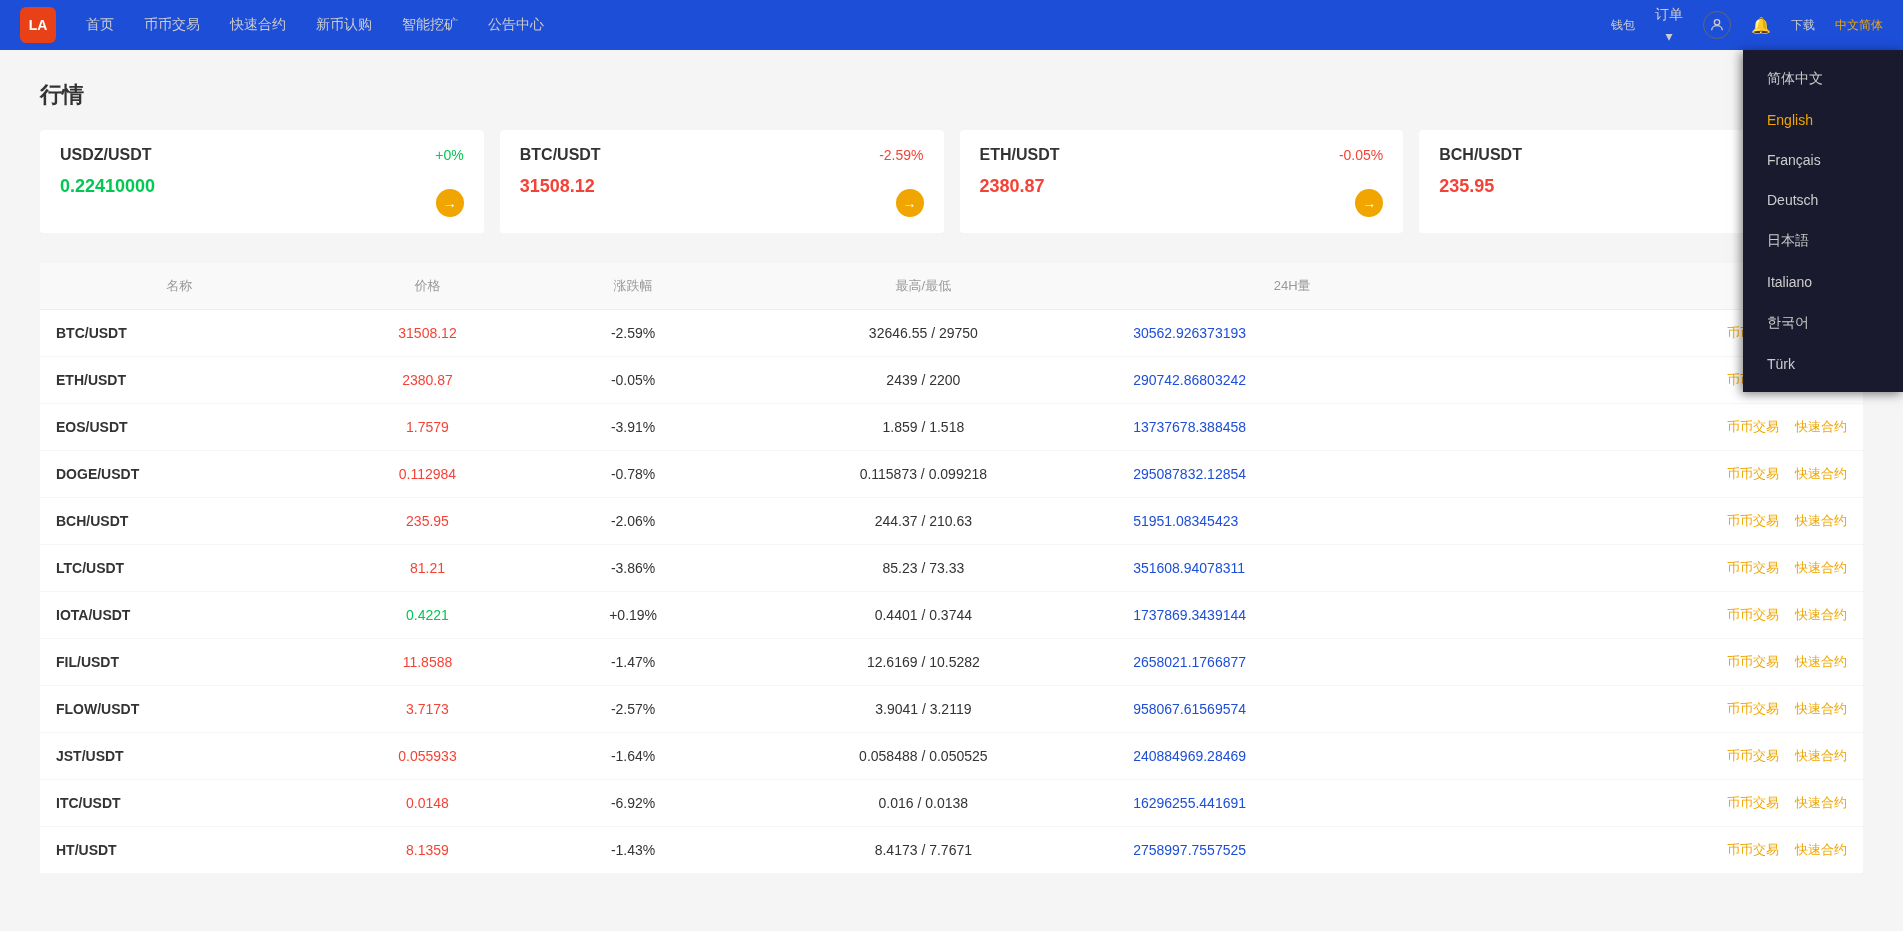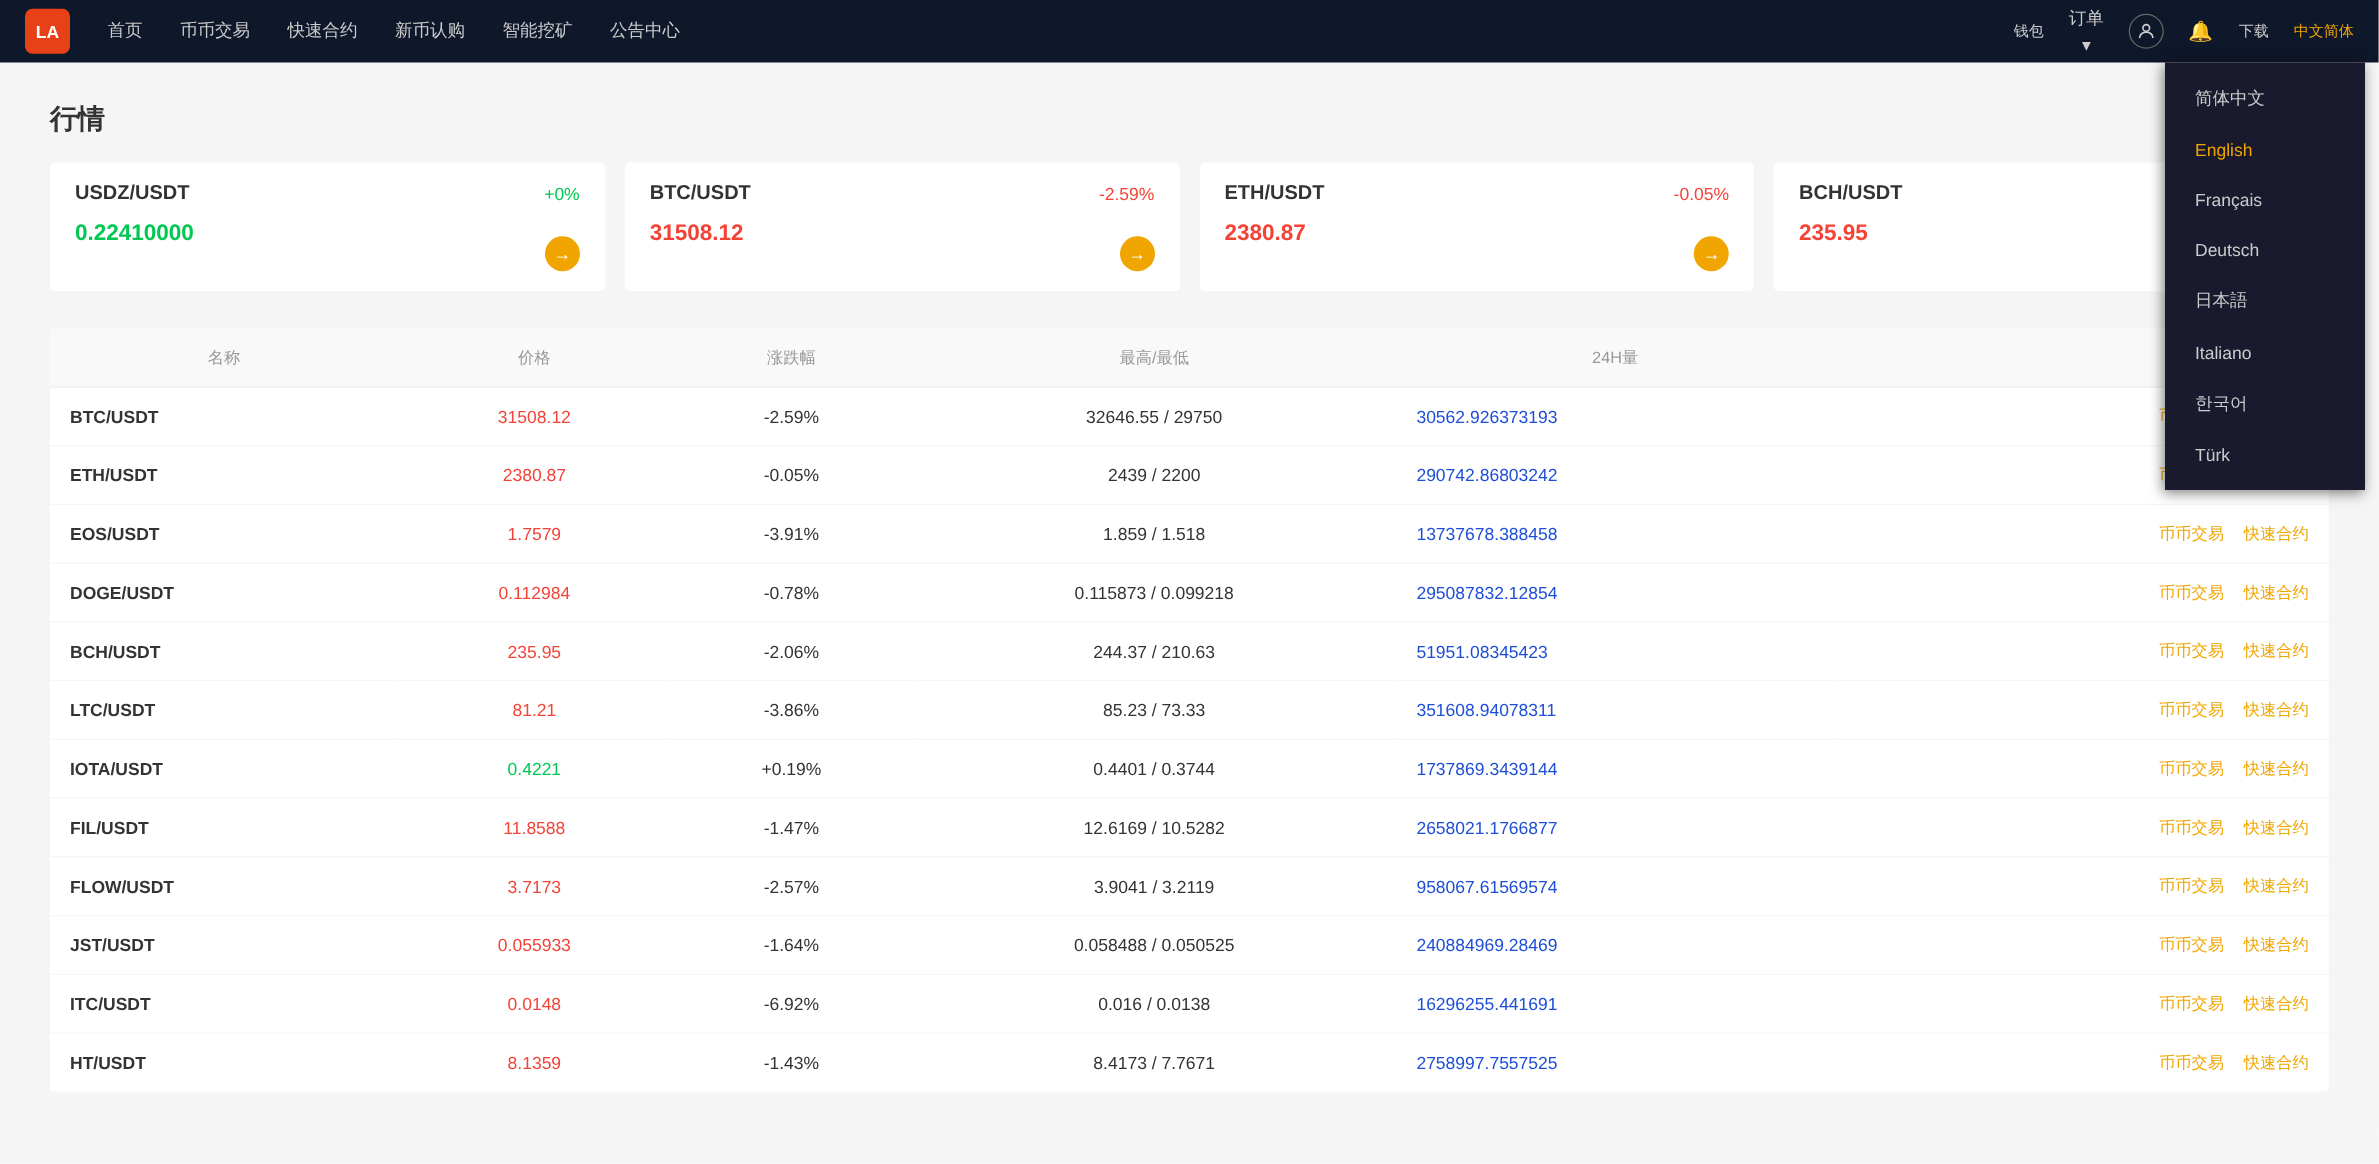--- a/index.html
+++ b/index.html
@@ -1,20 +1,20 @@
 <!DOCTYPE html>
 <html><head>
   <meta charset="utf-8">
   <style>
     * { margin: 0; padding: 0; box-sizing: border-box; }
     body { font-family: -apple-system, BlinkMacSystemFont, 'PingFang SC', 'Microsoft YaHei', sans-serif; background: #f5f5f5; min-height: 931px; }
 
     
     .header {
-      background: #0f172a;
+      background: #1d4ed8;
       height: 50px;
       display: flex;
       align-items: center;
       padding: 0 20px;
       position: relative;
       z-index: 100;
     }
     .logo {
       width: 36px;
       height: 36px;
@@ -76,21 +76,21 @@
       color: #ccc;
       cursor: pointer;
       font-size: 14px;
       flex-direction: column;
     }
 
     
     .lang-dropdown {
       position: fixed;
       top: 50px;
-      right: 11px;
+      right: 0;
       background: #1a1a2e;
       width: 160px;
       padding: 8px 0;
       z-index: 200;
       box-shadow: -2px 2px 10px rgba(0,0,0,0.5);
     }
     .lang-item {
       padding: 12px 24px;
       color: #ccc;
       font-size: 14px;

